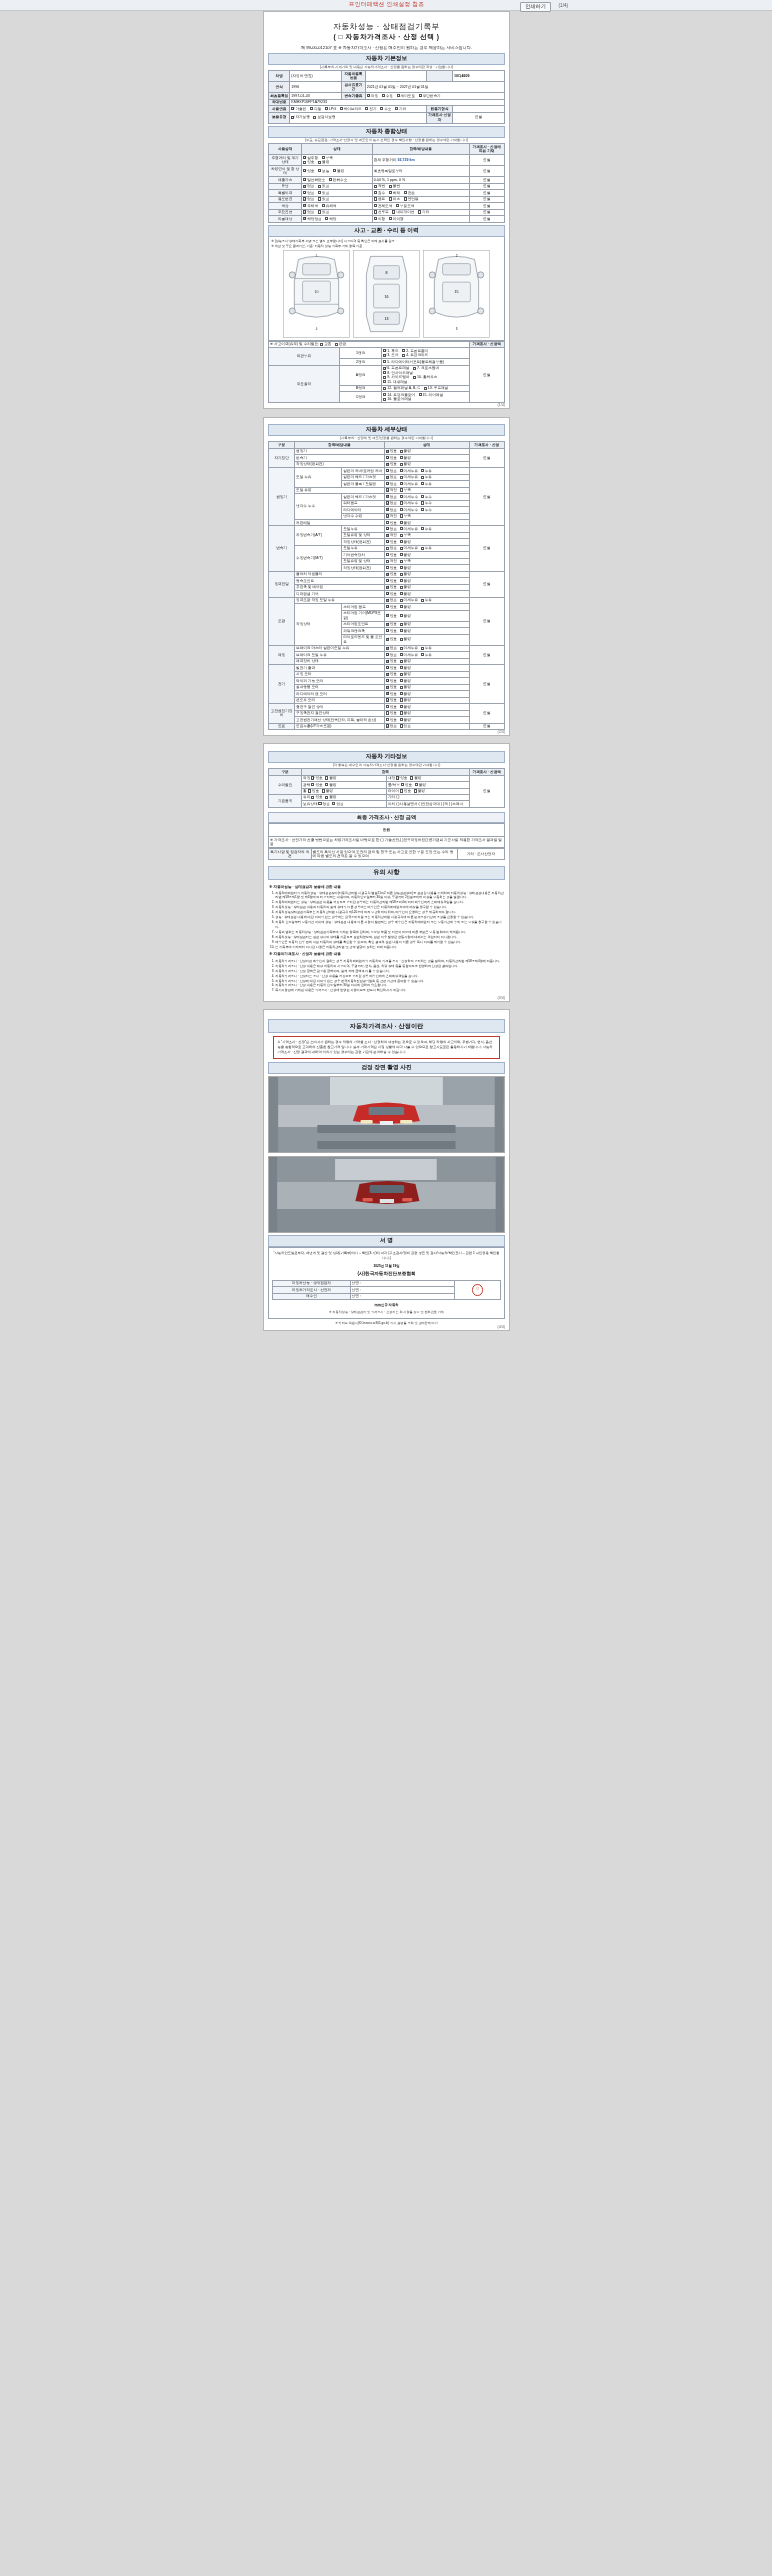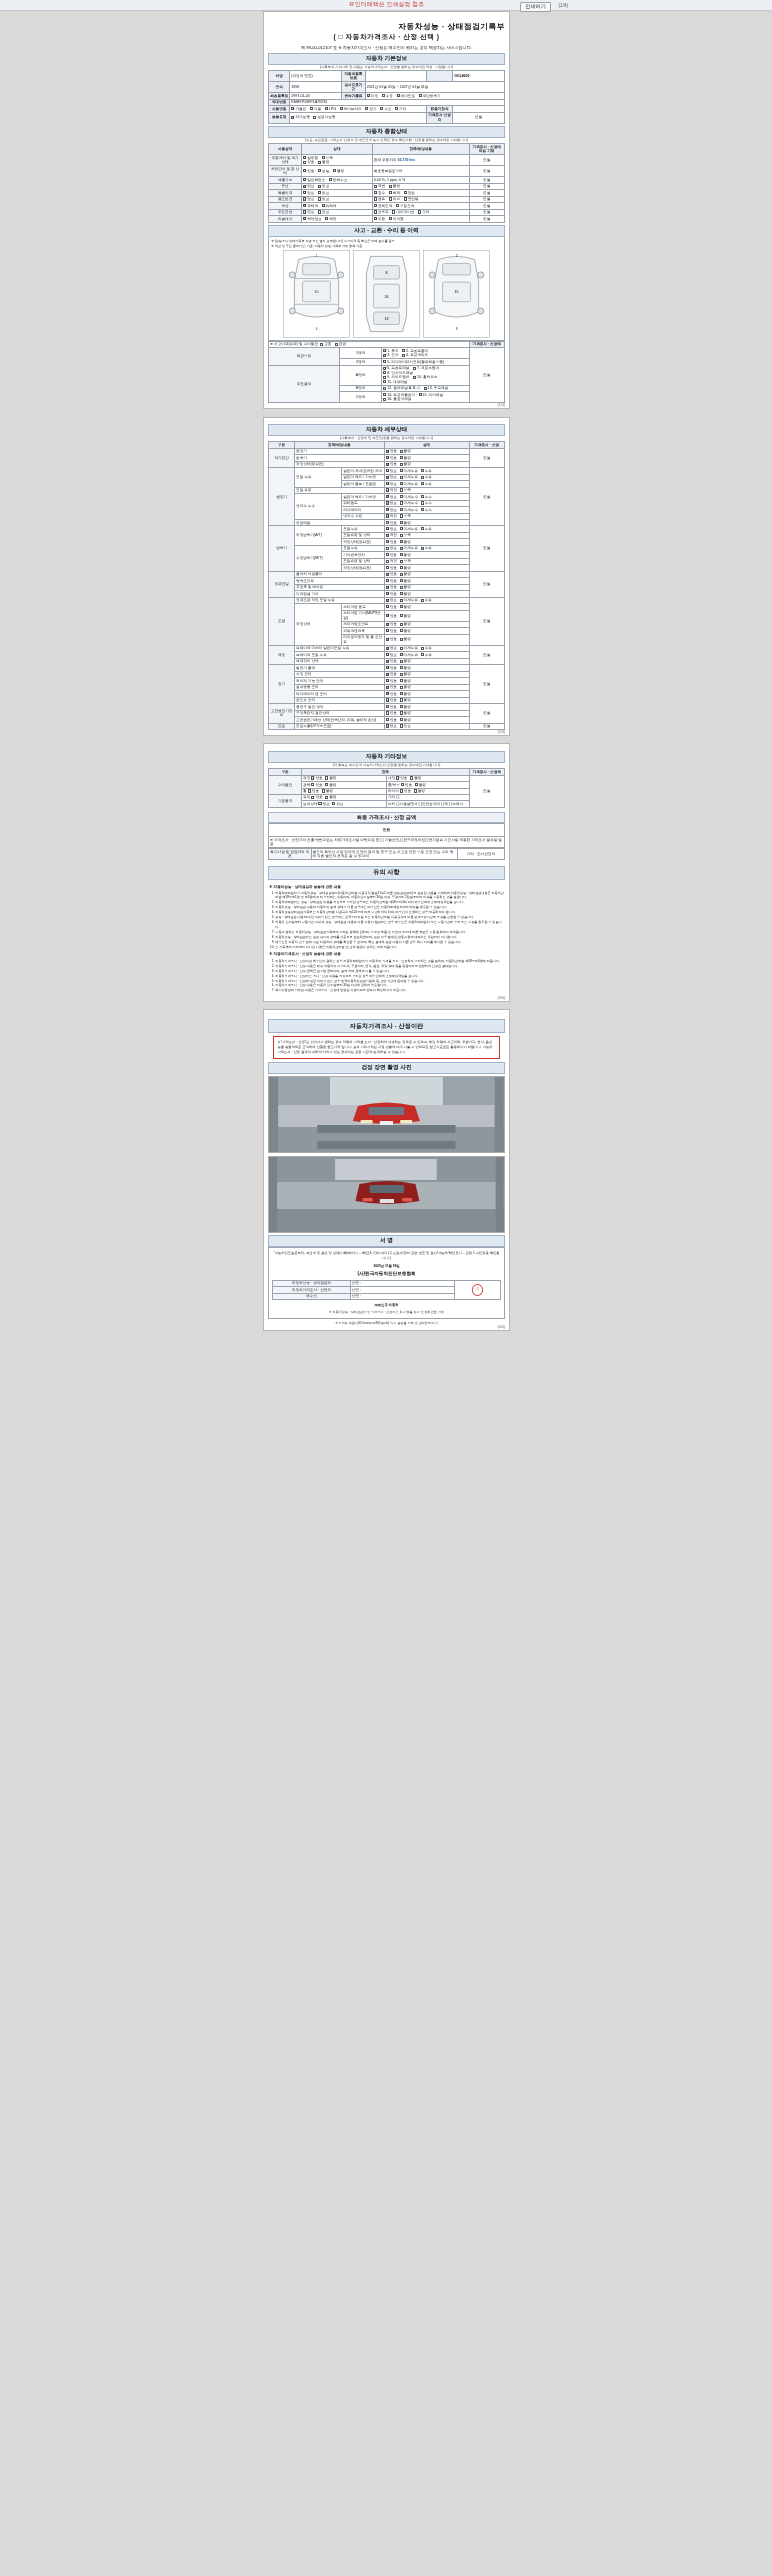--- a/index.html
+++ b/index.html
@@ -23,21 +23,21 @@
   }
   .topbar .pg { position:absolute; right:205px; top:2.6px; font-size:4.6px; color:#555; }
 
   .page {
     width:247px; margin:0 auto 7.2px auto; background:#fff;
     border:0.5px solid #b6b6b6; padding:4.1px 4.1px 5.2px 4.1px; position:relative;
   }
   .page + .page { margin-top:0; }
   .pagenum { position:absolute; right:4.1px; bottom:1px; font-size:3.6px; color:#666; }
 
-  .doc-title { text-align:right; font-weight:bold; font-size:7.7px; letter-spacing:0.5px; margin:5.2px 0 1px; }
+  .doc-title { text-align:center; font-weight:normal; font-size:7.7px; letter-spacing:0.5px; margin:5.2px 0 1px; }
   .doc-sub { text-align:center; font-weight:bold; font-size:6.7px; letter-spacing:0.5px; margin-bottom:3.1px; }
   .doc-line { font-size:4.1px; text-align:center; margin-bottom:3.1px; }
 
   .band {
     background:#dfe7f1; border:0.5px solid #9fb2c9; text-align:center;
     font-weight:bold; font-size:5.7px; padding:1px 0; margin:2.1px 0 0 0;
   }
   .band-note { text-align:center; font-size:3.3px; color:#333; padding:0.5px 0 1px; }
 
   table.t { width:100%; border-collapse:collapse; table-layout:fixed; }

